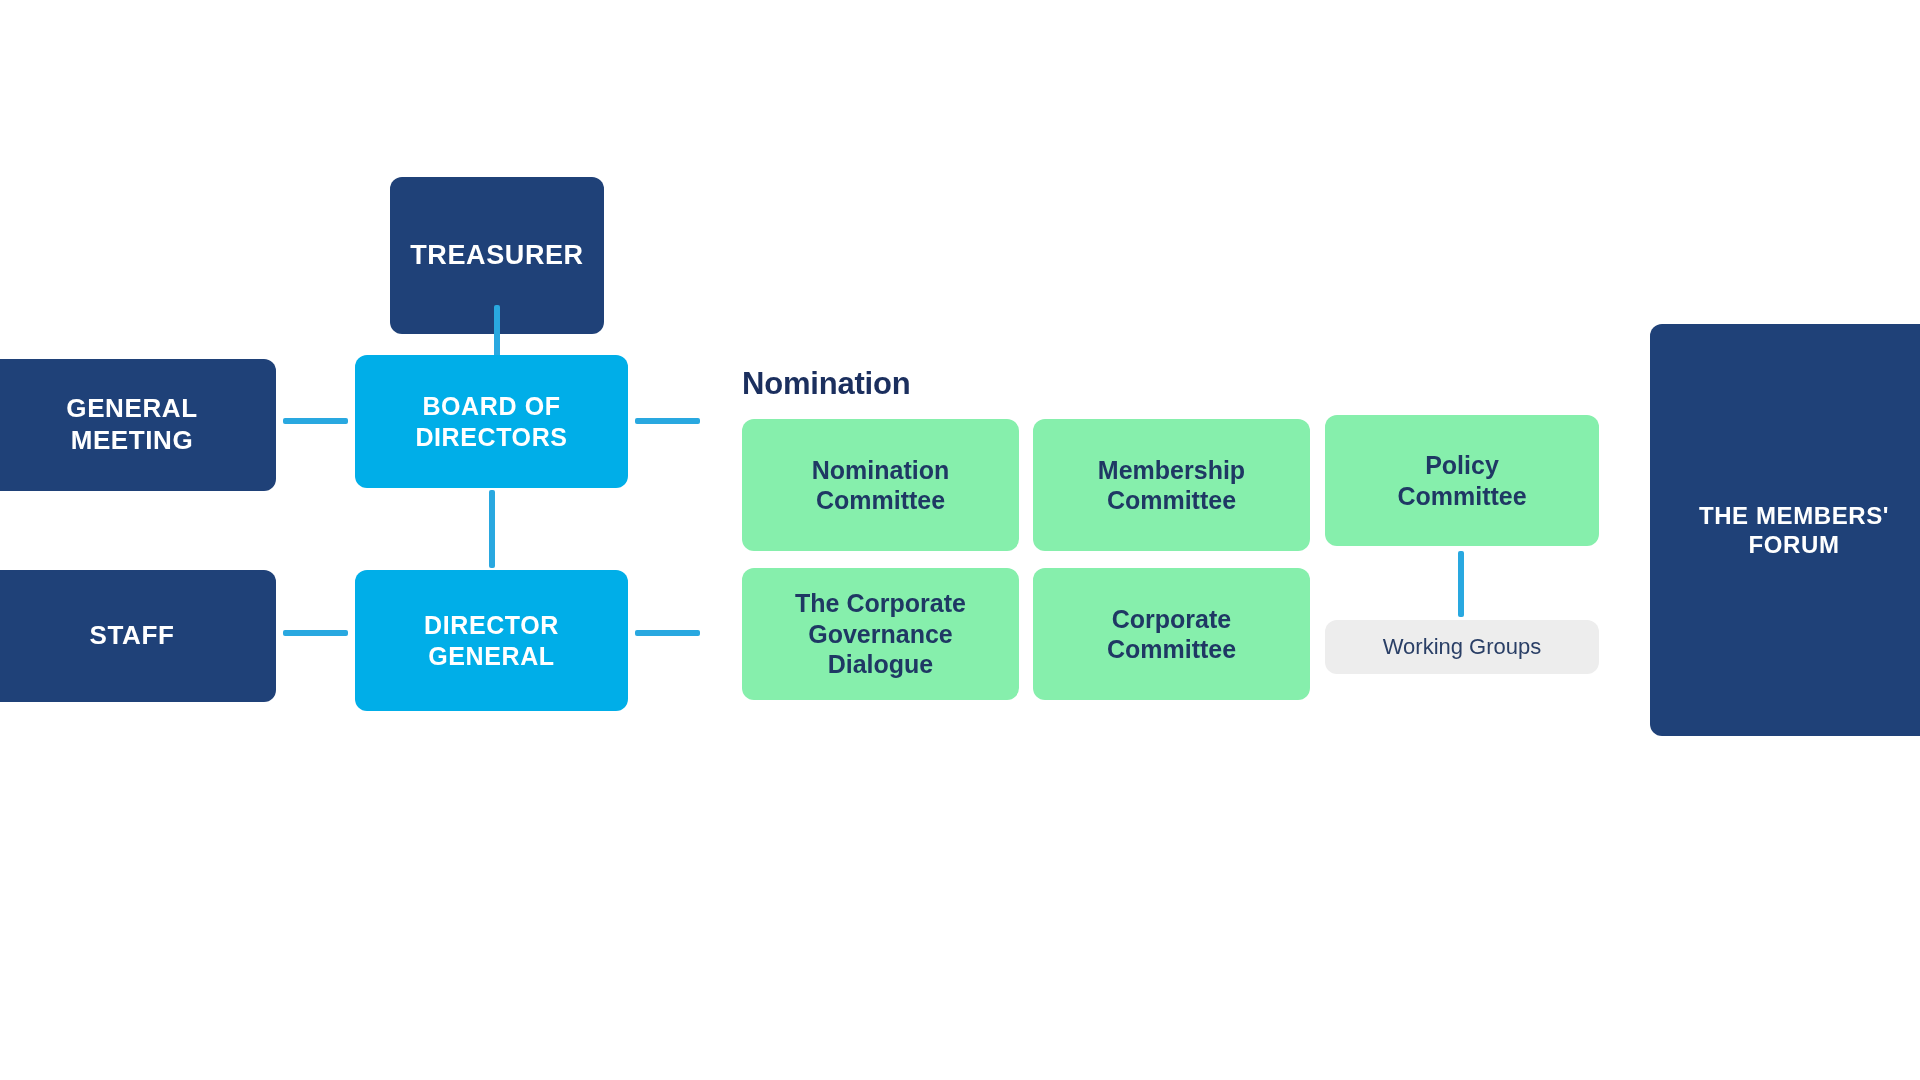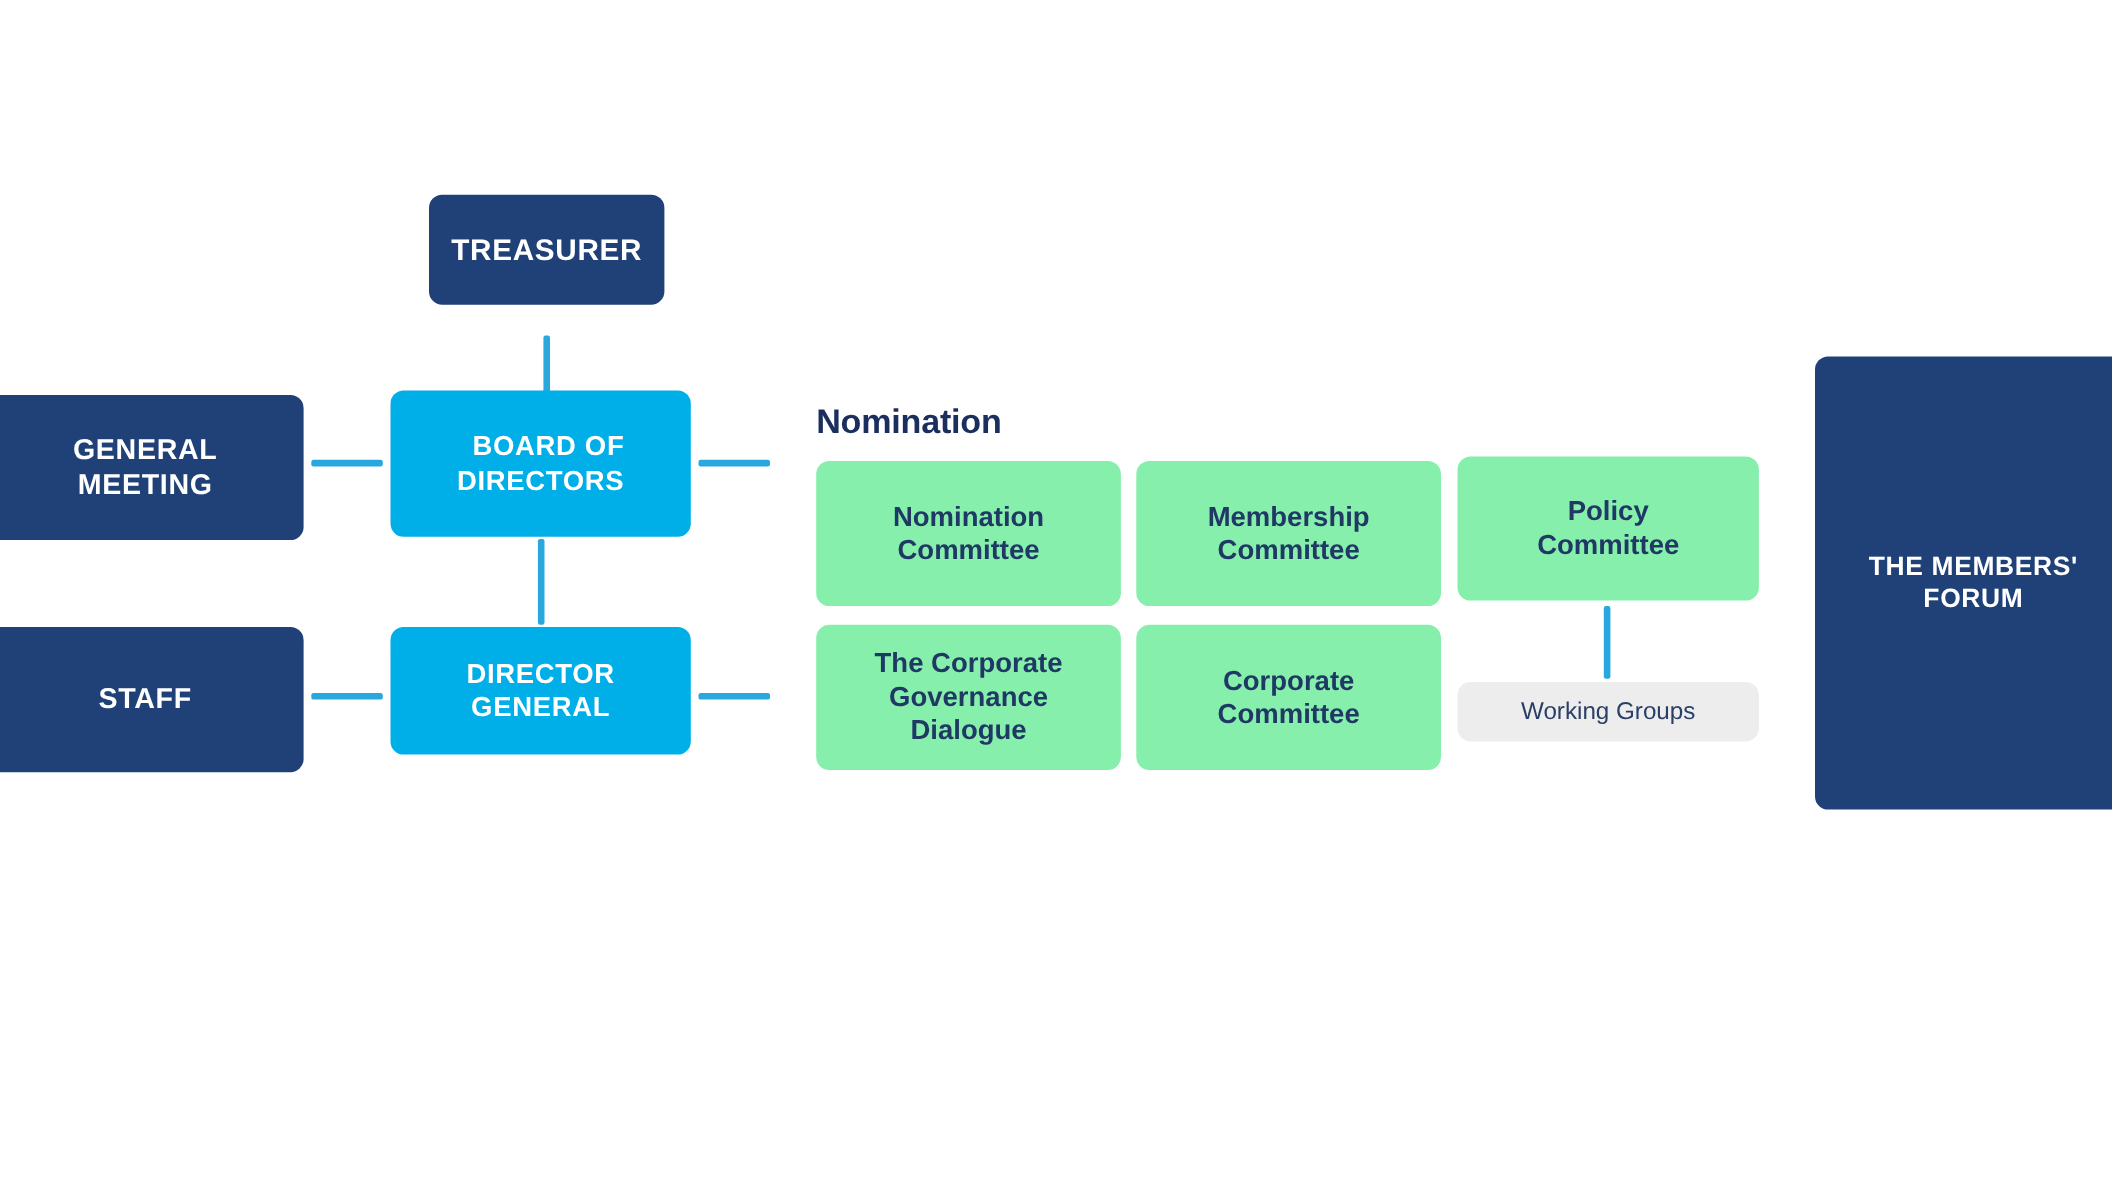--- a/index.html
+++ b/index.html
@@ -73,25 +73,25 @@
   .section-heading {
     position: absolute;
     color: #1b2f5e;
     font-weight: bold;
     font-size: 31px;
     letter-spacing: -0.2px;
     white-space: nowrap;
   }
 
   
-  #treasurer        { left: 390px;  top: 177px;  width: 214px; height: 100px; font-size: 27px; }
+  #treasurer        { left: 390px;  top: 177px;  width: 214px; height: 157px; font-size: 27px; }
   #general-meeting  { left: -12px;  top: 359px;  width: 288px; height: 132px; font-size: 26px; border-radius: 12px; }
-  #board-directors  { left: 355px;  top: 355px;  width: 273px; height: 133px; font-size: 25px; text-align: right; }
+  #board-directors  { left: 355px;  top: 355px;  width: 273px; height: 133px; font-size: 25px; }
   #staff            { left: -12px;  top: 570px;  width: 288px; height: 132px; font-size: 26px; border-radius: 12px; }
-  #director-general { left: 355px;  top: 570px;  width: 273px; height: 116px; font-size: 25px; }
+  #director-general { left: 355px;  top: 570px;  width: 273px; height: 141px; font-size: 25px; }
   #members-forum    { left: 1650px; top: 324px;  width: 288px; height: 412px; font-size: 24px; }
 
   #cm-0 { left: 742px;  top: 419px; width: 277px; height: 132px; font-size: 25px; }
   #cm-1 { left: 1033px; top: 419px; width: 277px; height: 132px; font-size: 25px; }
   #cm-2 { left: 1325px; top: 415px; width: 274px; height: 131px; font-size: 25px; }
   #cm-3 { left: 742px;  top: 568px; width: 277px; height: 132px; font-size: 25px; }
   #cm-4 { left: 1033px; top: 568px; width: 277px; height: 132px; font-size: 25px; }
   #cm-5 { left: 1325px; top: 620px; width: 274px; height: 54px;  font-size: 22px; }
 
   #conn-treasurer-board { left: 494px;  top: 305px; height: 52px; }

